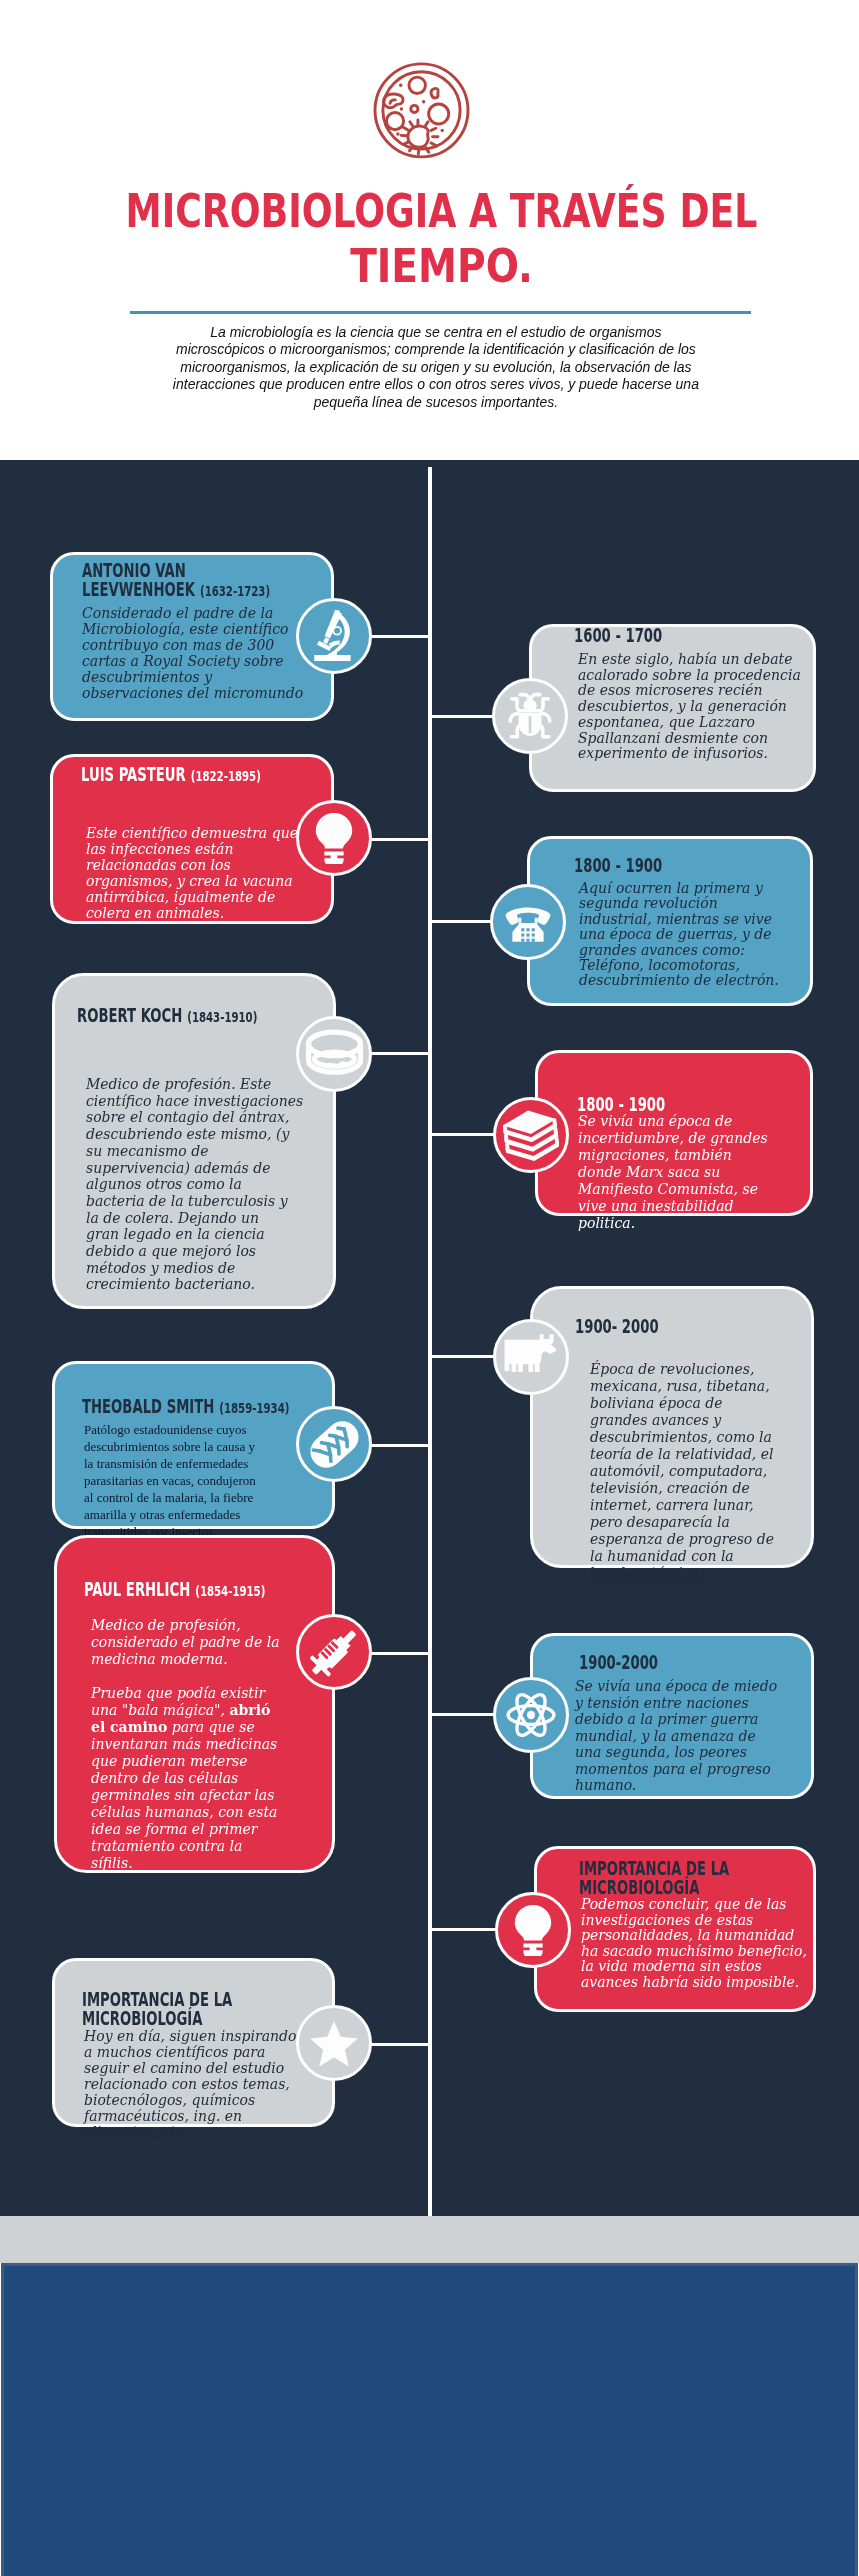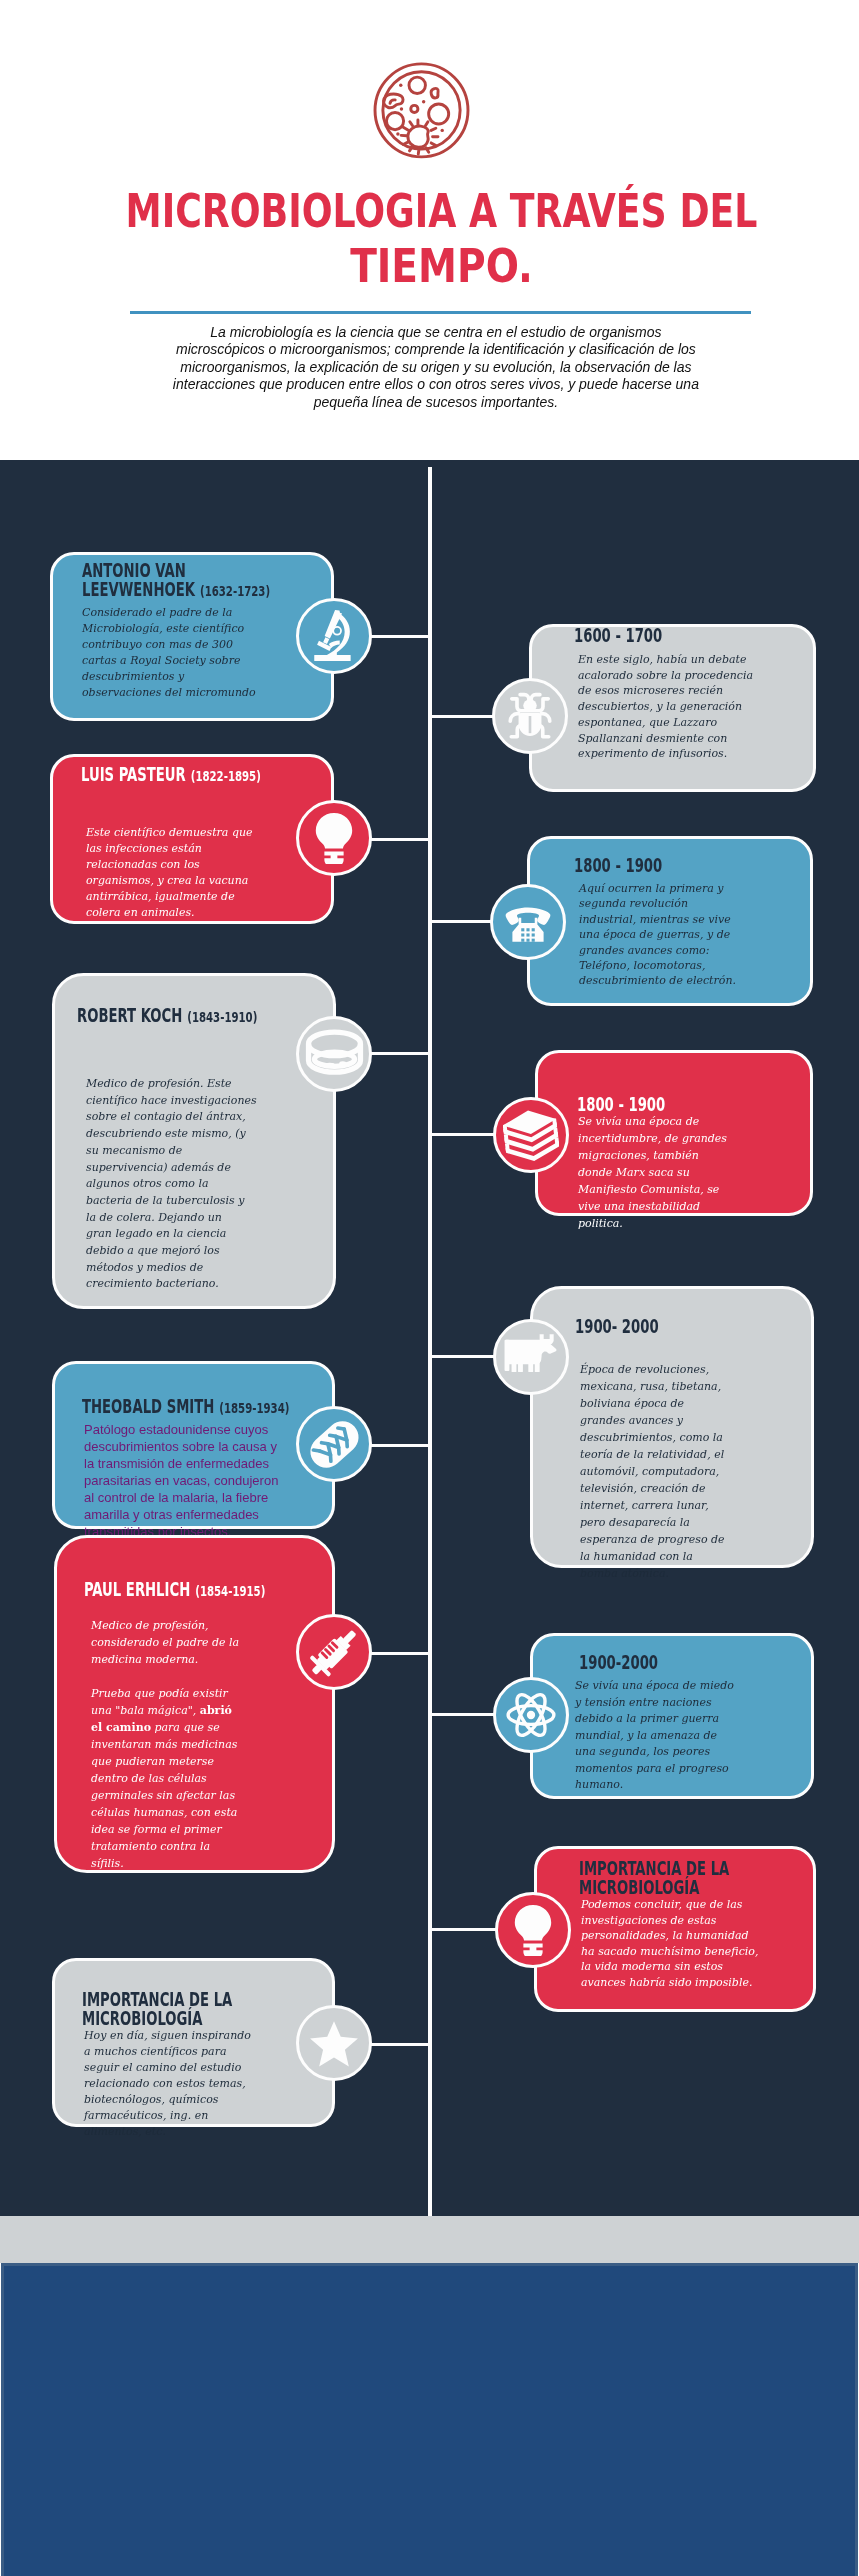--- a/index.html
+++ b/index.html
@@ -30,32 +30,32 @@
   .card{position:absolute;box-sizing:border-box;border:3.6px solid #fdfdfd;border-radius:24px;}
   .card.blue{background:#54a3c5;}
   .card.red{background:#e0304a;}
   .card.grey{background:#ced2d4;}
 
   .c-title{position:absolute;font-family:"DejaVu Sans Condensed","DejaVu Sans",sans-serif;font-weight:bold;
            font-size:18.6px;line-height:19.3px;color:#202e3f;letter-spacing:0px;white-space:nowrap;
            transform:scaleX(0.79);transform-origin:left top;}
   .c-title.onred{color:#ffffff;}
   .c-title .yrs{font-size:14.3px;margin-left:6.4px;}
-  .c-body{position:absolute;font-family:"DejaVu Serif",serif;font-style:italic;font-size:11px;
+  .c-body{position:absolute;font-family:"DejaVu Serif",serif;font-style:italic;font-size:14px;
           line-height:16px;color:#1d2b3a;white-space:nowrap;}
   .c-body.onred{color:#ffffff;}
   .c-body.lh23{line-height:16.7px;}
   .c-body.lh236{line-height:17px;}
   .c-body.lh225{line-height:16px;}
   .c-body.lh219{line-height:15.7px;}
   .c-body.lh215{line-height:15.4px;}
   .c-body.lh238{line-height:17px;}
   .c-body.lh231{line-height:16.5px;}
   .c-body.lh218{line-height:15.6px;}
-  .c-body.sans{font-family:Liberation Sans, sans-serif;font-style:normal;font-size:13px;line-height:17px;color:#701a75;}
+  .c-body.sans{font-family:Liberation Serif, serif;font-style:normal;font-size:13px;line-height:17px;color:#0f172a;}
 
   
   .icirc{position:absolute;border-radius:50%;box-sizing:border-box;border:3.6px solid #fdfdfd;
          display:flex;align-items:center;justify-content:center;}
   .icirc.blue{background:#54a3c5;}
   .icirc.red{background:#e0304a;}
   .icirc.grey{background:#ced2d4;}
   .ic{width:52px;height:52px;display:block;}
 
   
@@ -252,21 +252,21 @@
       <div class="c-body lh215" style="left:49px;top:42px;">Aquí ocurren la primera y<br>segunda revolución<br>industrial, mientras se vive<br>una época de guerras, y de<br>grandes avances como:<br>Teléfono, locomotoras,<br>descubrimiento de electrón.</div>
     </div>
 
     <div class="card red" style="left:535px;top:590px;width:278px;height:166px;">
       <div class="c-title onred" style="left:39px;top:42px;">1800 - 1900</div>
       <div class="c-body onred lh238" style="left:40px;top:60px;">Se vivía una época de<br>incertidumbre, de grandes<br>migraciones, también<br>donde Marx saca su<br>Manifiesto Comunista, se<br>vive una inestabilidad<br>politica.</div>
     </div>
 
     <div class="card grey" style="left:530px;top:826px;width:284px;height:282px;border-radius:31.5px;">
       <div class="c-title" style="left:42px;top:28px;">1900- 2000</div>
-      <div class="c-body lh236" style="left:47px;top:72px;">Época de revoluciones,<br>mexicana, rusa, tibetana,<br>boliviana época de<br>grandes avances y<br>descubrimientos, como la<br>teoría de la relatividad, el<br>automóvil, computadora,<br>televisión, creación de<br>internet, carrera lunar,<br>pero desaparecía la<br>esperanza de progreso de<br>la humanidad con la<br>bomba atómica.</div>
+      <div class="c-body lh236" style="left:57px;top:72px;">Época de revoluciones,<br>mexicana, rusa, tibetana,<br>boliviana época de<br>grandes avances y<br>descubrimientos, como la<br>teoría de la relatividad, el<br>automóvil, computadora,<br>televisión, creación de<br>internet, carrera lunar,<br>pero desaparecía la<br>esperanza de progreso de<br>la humanidad con la<br>bomba atómica.</div>
     </div>
 
     <div class="card blue" style="left:530px;top:1173px;width:284px;height:166px;">
       <div class="c-title" style="left:46px;top:17px;">1900-2000</div>
       <div class="c-body lh231" style="left:42px;top:42px;">Se vivía una época de miedo<br>y tensión entre naciones<br>debido a la primer guerra<br>mundial, y la amenaza  de<br>una segunda, los peores<br>momentos para el progreso<br>humano.</div>
     </div>
 
     <div class="card red" style="left:534px;top:1386px;width:282px;height:166px;">
       <div class="c-title" style="left:42px;top:10px;">IMPORTANCIA DE LA<br>MICROBIOLOGÍA</div>
       <div class="c-body onred lh218" style="left:44px;top:48px;">Podemos concluir, que de las<br>investigaciones de estas<br>personalidades, la humanidad<br>ha sacado muchísimo beneficio,<br>la vida moderna sin estos<br>avances habría sido imposible.</div>

